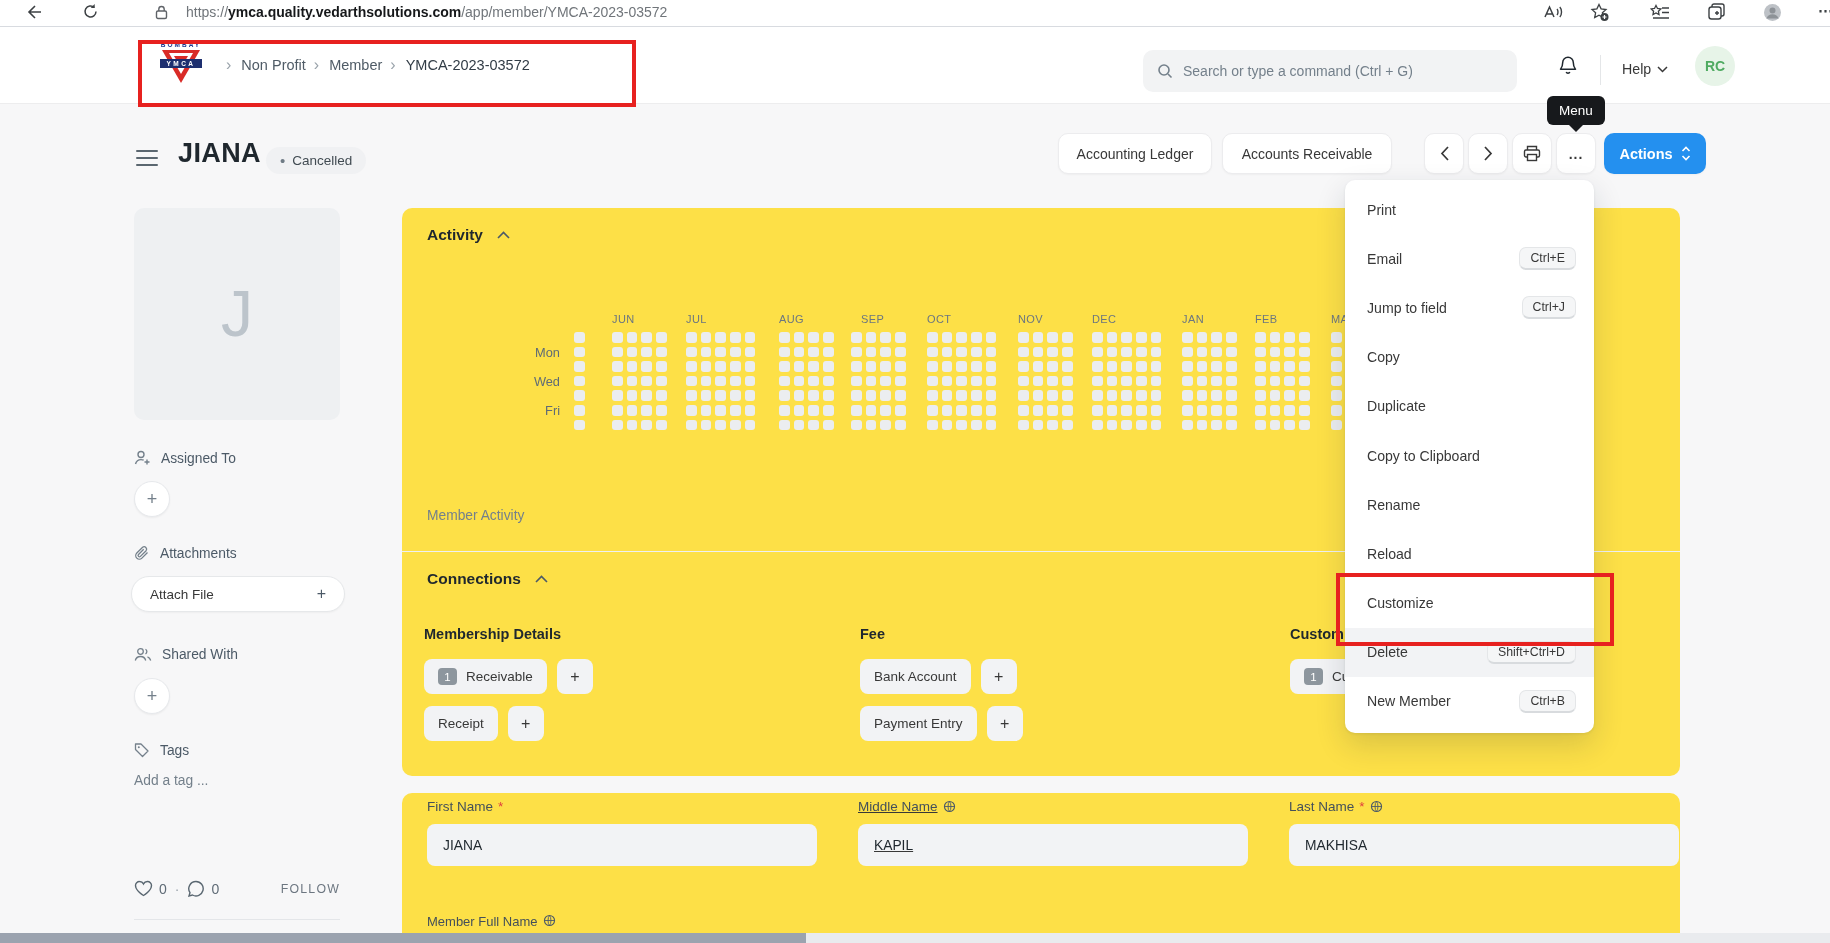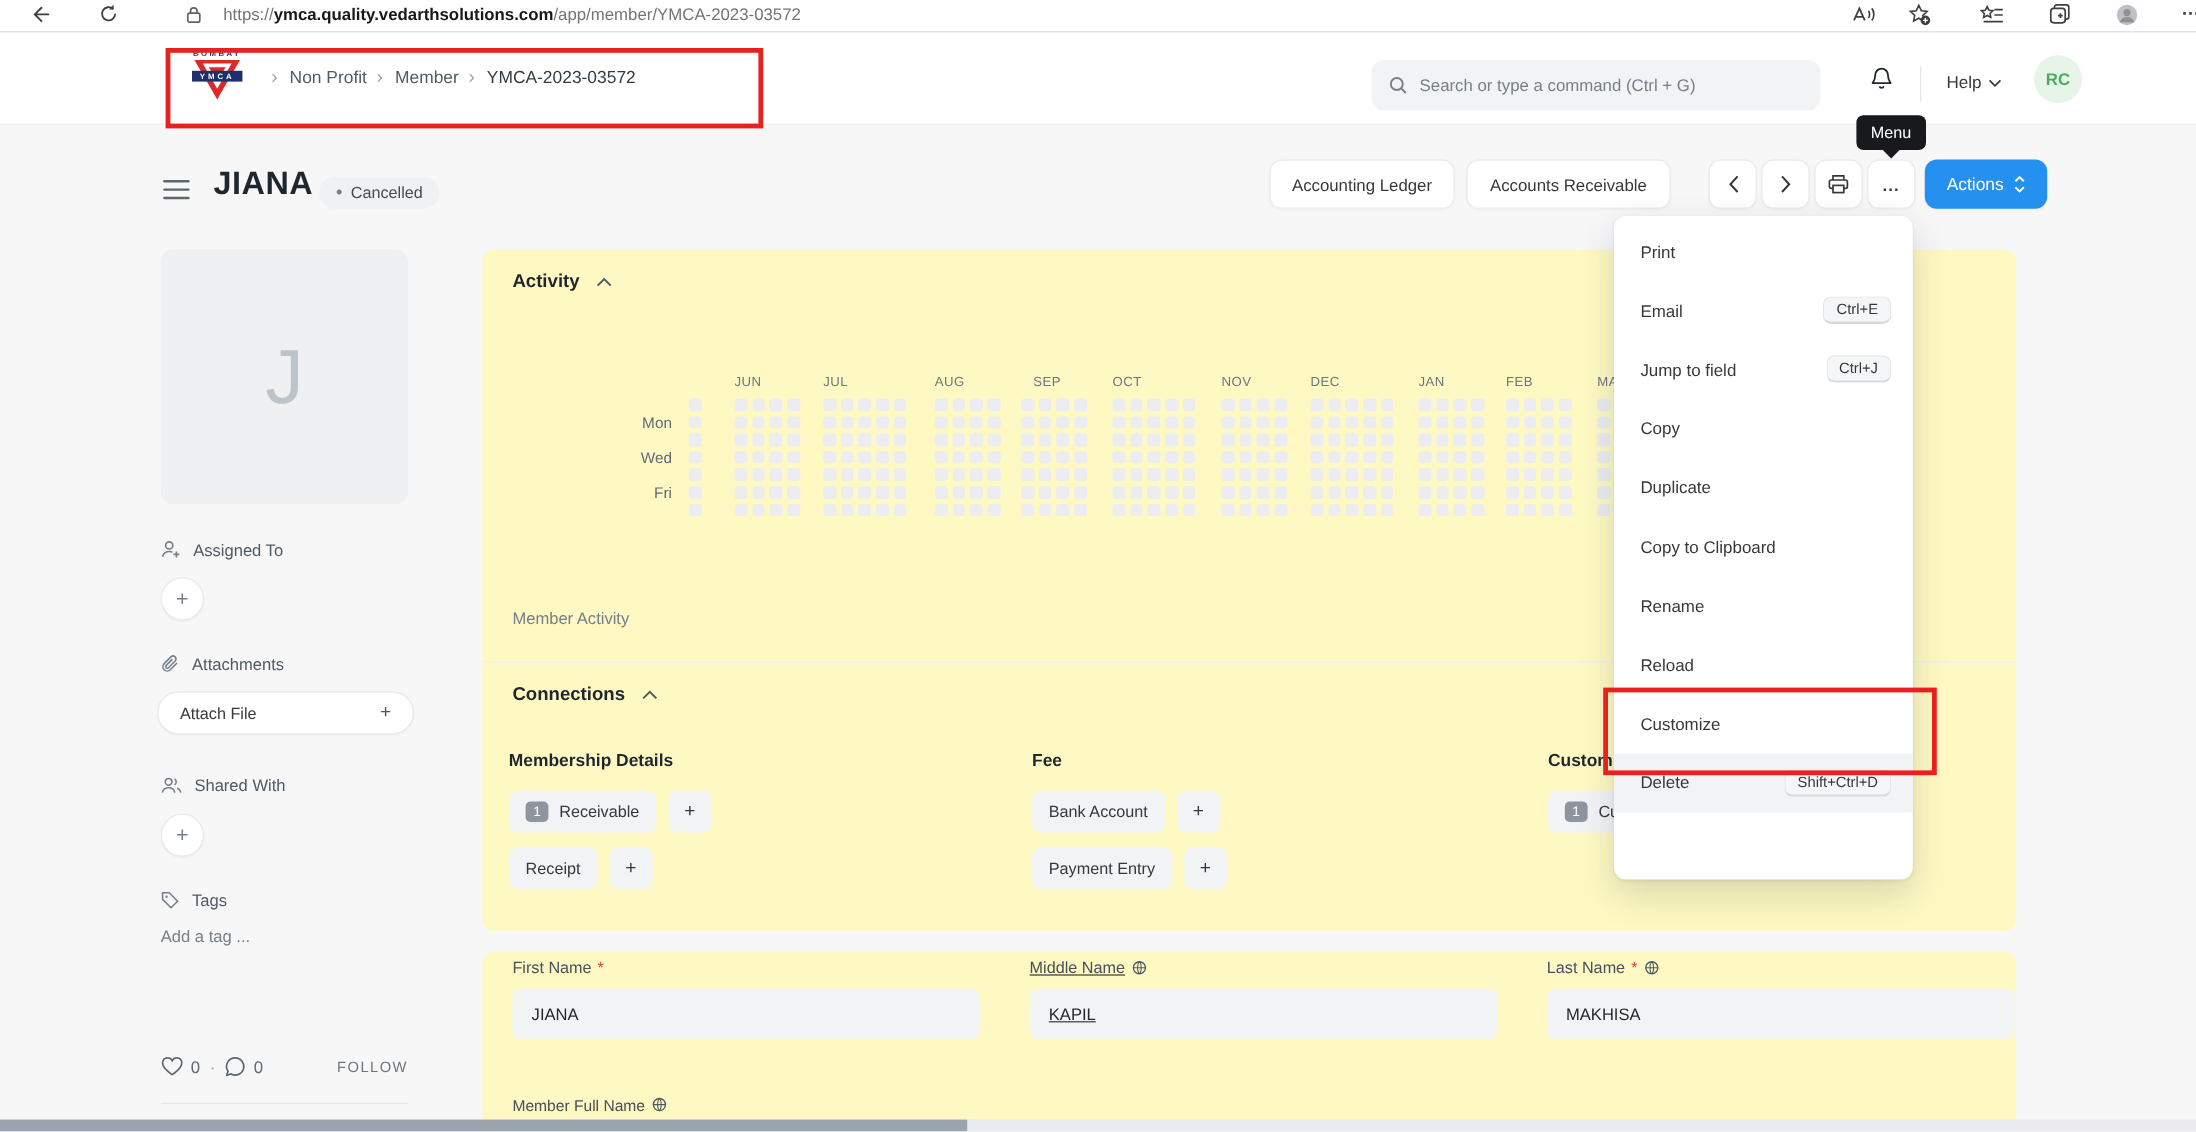--- a/index.html
+++ b/index.html
@@ -43,21 +43,21 @@
 
   .tb-btn{position:absolute;top:133px;height:41px;background:#fff;border:1px solid #ececee;border-radius:10px;
           box-shadow:0 1px 2px rgba(0,0,0,.04);display:flex;align-items:center;justify-content:center;
           font-size:14px;color:#383838;box-sizing:border-box;cursor:pointer;}
   #btn-ledger{left:1058px;width:154px;}
   #btn-receivable{left:1222px;width:170px;}
   #btn-prev{left:1424px;width:40px;}
   #btn-next{left:1468px;width:40px;}
   #btn-print{left:1512px;width:40px;}
   #btn-menu{left:1556px;width:40px;font-weight:700;letter-spacing:1px;}
-  #btn-actions{left:1604px;width:102px;color:#fff;border:none;font-size:14.5px;gap:8px;}
+  #btn-actions{left:1604px;width:102px;color:#fff;border:none;font-size:14.5px;gap:8px;font-weight:bold;}
 
   
   .tooltip{position:absolute;left:1547px;top:96px;height:29px;background:#17191c;color:#fff;border-radius:6px;
            display:flex;align-items:center;padding:0 12px;font-size:13.5px;z-index:70;}
   .tooltip::after{content:"";position:absolute;left:50%;bottom:-7px;margin-left:-7px;
                   border:7px solid transparent;border-top-color:#17191c;border-bottom:none;}
 
   
   .side-img{position:absolute;left:134px;top:208px;width:206px;height:212px;background:#eef0f2;border-radius:10px;
             display:flex;align-items:center;justify-content:center;font-size:64px;color:#bcc4cb;}
@@ -74,21 +74,21 @@
   .plus::before{content:"+";}
   .add-tag{position:absolute;left:134px;top:773px;font-size:13.8px;color:#74808b;cursor:pointer;}
   .likes-row{position:absolute;left:134px;top:880px;width:206px;display:flex;align-items:center;
              color:#5f6b76;font-size:14px;}
   .likes-row .dot{margin:0 8px;color:#9aa3ab;}
   .likes-row .cnt{margin-left:6px;}
   .follow{margin-left:auto;font-size:12.3px;letter-spacing:1.2px;color:#6c7680;cursor:pointer;}
   .side-divider{position:absolute;left:134px;top:919px;width:206px;height:1px;background:#e4e6e9;}
 
   
-  .card{position:absolute;left:402px;width:1278px;background:#fef9c3;border-radius:10px;}
+  .card{position:absolute;left:402px;width:1278px;background:#fde047;border-radius:10px;}
   #card-main{top:208px;height:568px;}
   #card-form{top:793px;height:160px;}
   .sec-heading{position:absolute;left:25px;font-size:15.5px;font-weight:700;color:#1f272e;
                display:flex;align-items:center;gap:14px;}
   .sec-heading svg{cursor:pointer;}
   .card-divider{position:absolute;left:0;top:343px;width:1278px;height:1px;background:#eef0f2;}
 
   
   .hm-month{position:absolute;top:105px;font-size:11px;color:#6b7680;letter-spacing:.4px;}
   .hm-day{position:absolute;left:100px;width:58px;text-align:right;font-size:12.8px;color:#5f6b76;}
@@ -810,20 +810,24 @@
       <div class="menu-item">
         <span>Reload</span>
       </div>
       <div class="menu-item">
         <span>Customize</span>
       </div>
       <div class="menu-item highlighted">
         <span>Delete</span>
         <span class="kbd">Shift+Ctrl+D</span>
       </div>
+      <div class="menu-item">
+        <span>New Member</span>
+        <span class="kbd">Ctrl+B</span>
+      </div>
     </div>
 
   <div class="anno" id="anno-breadcrumb" style="border-color: rgb(231, 33, 31);"></div>
   <div class="anno" id="anno-delete" style="border-color: rgb(231, 33, 31);"></div>
 
   <div class="hscroll">
     <div class="hthumb"></div>
   </div>
 </div>
 

